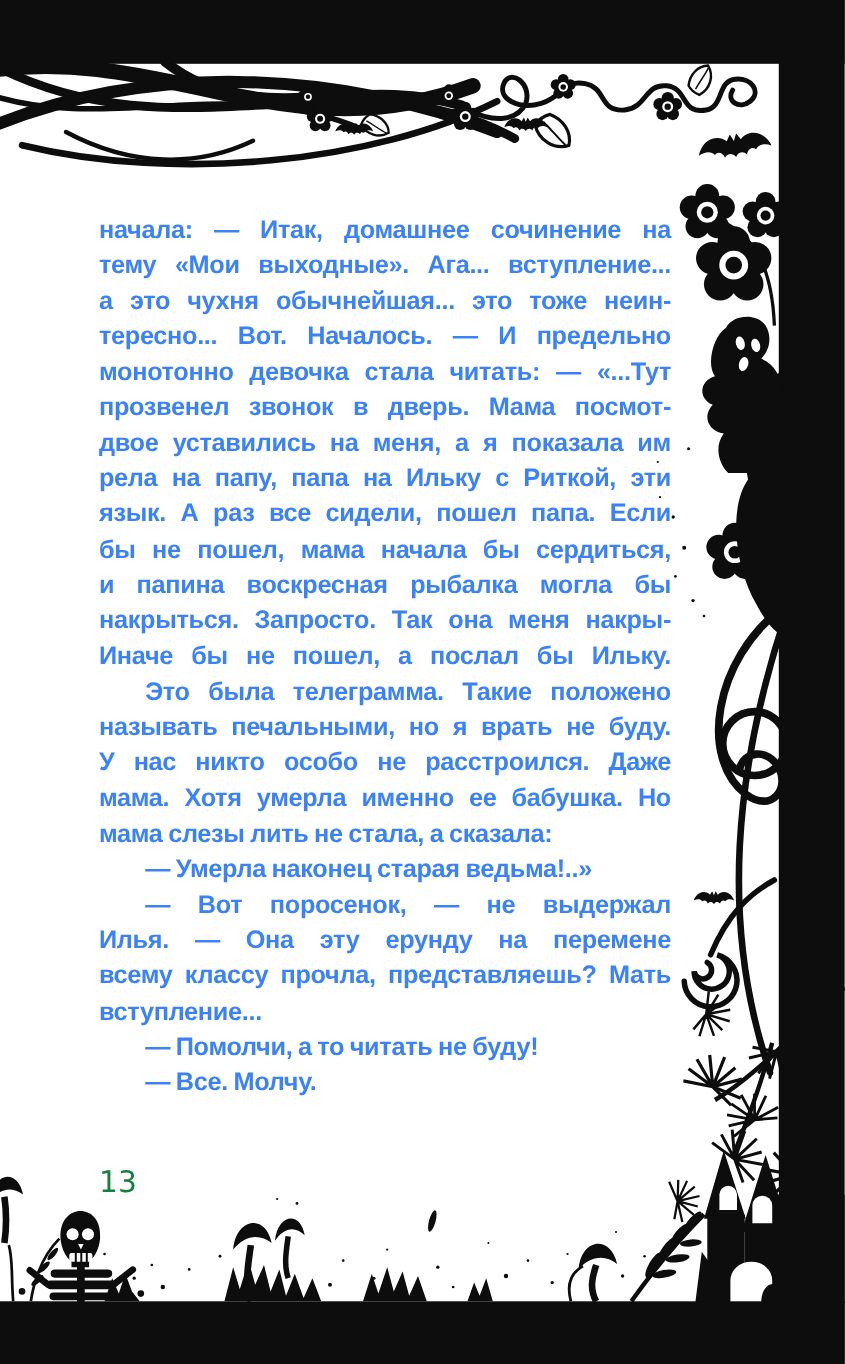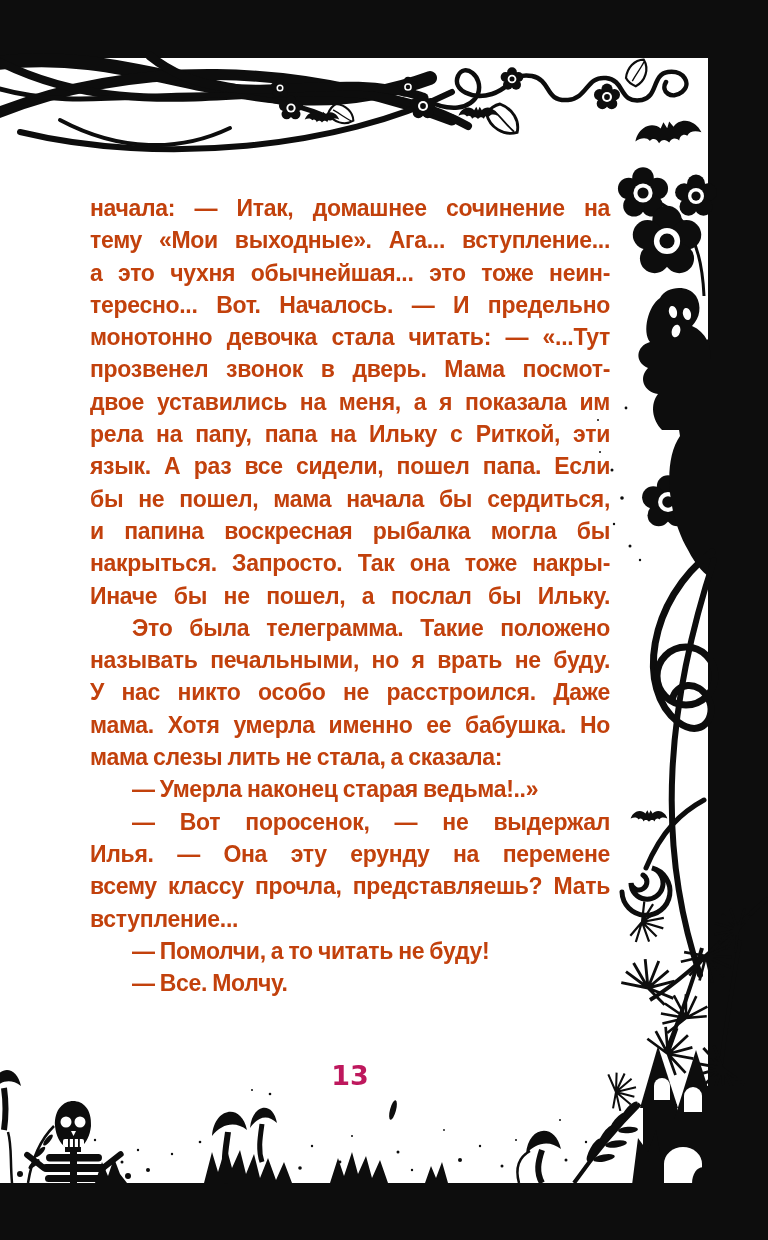--- a/index.html
+++ b/index.html
@@ -4,29 +4,29 @@
 <style>
   html,body{margin:0;padding:0;}
   body{
     width:768px;height:1240px;position:relative;overflow:hidden;
     background:#ffffff;
     font-family:"Liberation Sans",sans-serif;
   }
   .art{position:absolute;left:0;top:0;width:768px;height:1240px;z-index:1;}
   .textblock{
     position:absolute;left:90px;top:192px;width:520px;z-index:2;
-    color:#c2410c;font-size:23px;line-height:32.3px;font-weight:700;
+    color:#3b82f6;font-size:23px;line-height:32.3px;font-weight:700;
     letter-spacing:-0.3px;word-spacing:-1px;
   }
   .ln{display:block;min-height:32.3px;}
   .ln.j{text-align:justify;text-align-last:justify;}
   .ln.in{padding-left:42px;}
   .pageno{
     position:absolute;left:90px;top:1060px;width:520px;z-index:2;
-    text-align:center;color:#be185d;font-size:27px;font-weight:700;
+    color:#15803d;font-size:27px;font-weight:400;
     font-family:"DejaVu Sans",sans-serif;
   }
 </style>
 </head>
 <body>
 
 <svg class="art" viewBox="0 0 768 1240" aria-hidden="true">
   <defs>
     <g id="fl">
       <circle cx="0" cy="-10" r="7.2"></circle>
@@ -219,21 +219,21 @@
   <div class="ln j">тему «Мои выходные». Ага... вступление...</div>
   <div class="ln j">а это чухня обычнейшая... это тоже неин-</div>
   <div class="ln j">тересно... Вот. Началось. — И предельно</div>
   <div class="ln j">монотонно девочка стала читать: — «...Тут</div>
   <div class="ln j">прозвенел звонок в дверь. Мама посмот-</div>
   <div class="ln j">двое уставились на меня, а я показала им</div>
   <div class="ln j">рела на папу, папа на Ильку с Риткой, эти</div>
   <div class="ln j">язык. А раз все сидели, пошел папа. Если</div>
   <div class="ln j">бы не пошел, мама начала бы сердиться,</div>
   <div class="ln j">и папина воскресная рыбалка могла бы</div>
-  <div class="ln j">накрыться. Запросто. Так она тоже накры-</div>
+  <div class="ln j">накрыться. Запросто. Так она меня накры-</div>
   <div class="ln j">Иначе бы не пошел, а послал бы Ильку.</div>
   <div class="ln j in">Это была телеграмма. Такие положено</div>
   <div class="ln j">называть печальными, но я врать не буду.</div>
   <div class="ln j">У нас никто особо не расстроился. Даже</div>
   <div class="ln j">мама. Хотя умерла именно ее бабушка. Но</div>
   <div class="ln">мама слезы лить не стала, а сказала:</div>
   <div class="ln in">— Умерла наконец старая ведьма!..»</div>
   <div class="ln j in">— Вот поросенок, — не выдержал</div>
   <div class="ln j">Илья. — Она эту ерунду на перемене</div>
   <div class="ln j">всему классу прочла, представляешь? Мать</div>

